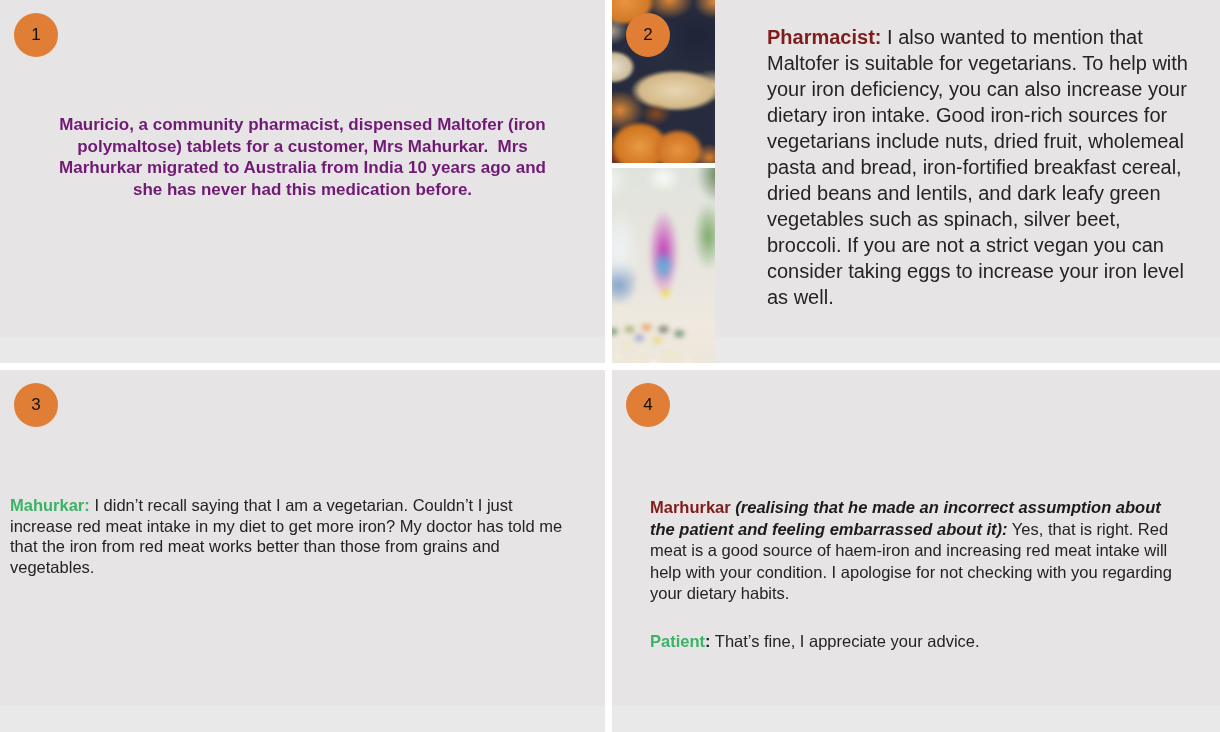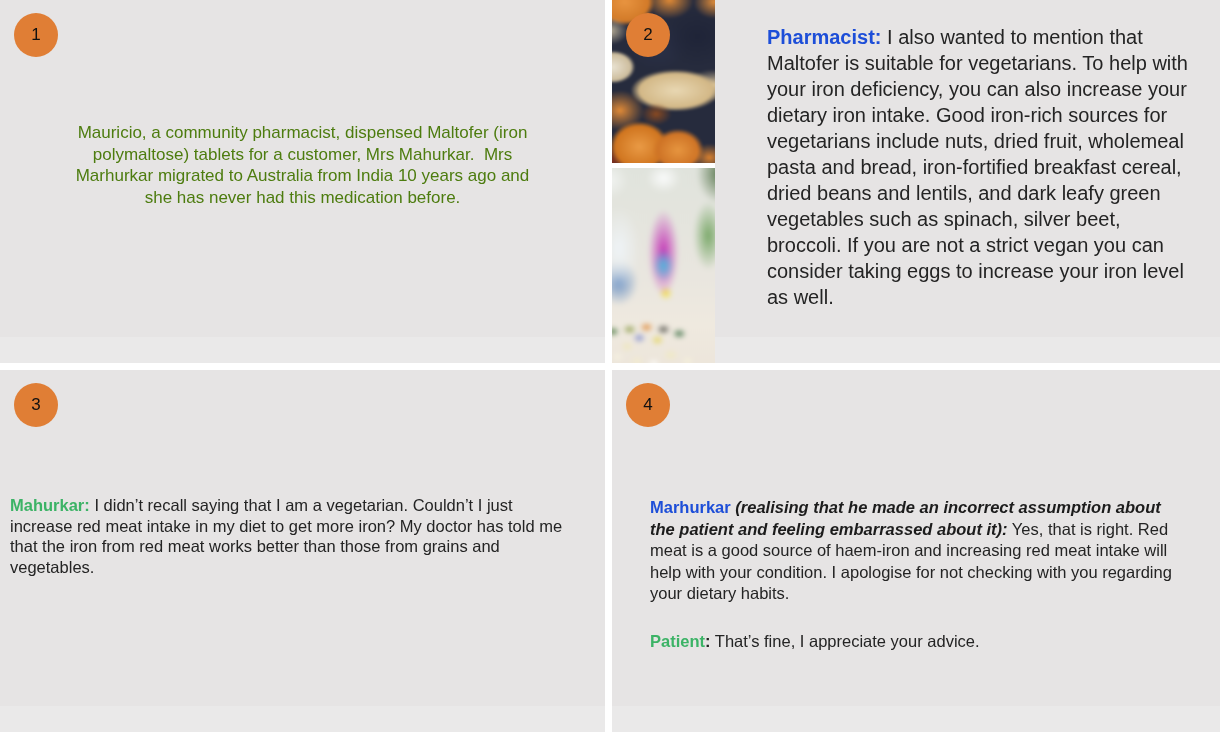--- a/index.html
+++ b/index.html
@@ -14,21 +14,21 @@
   }
   
   .badge{
     position:absolute;top:13px;left:14px;width:44px;height:44px;border-radius:50%;
     background:#e07e35;color:#111;display:flex;align-items:center;justify-content:center;
     font-size:17px;z-index:6;
   }
   
   .s1-content{position:absolute;top:106px;left:44px;right:44px;text-align:center;z-index:2;}
   .s1-title{margin:0 0 13px 0;font-size:27px;line-height:32px;font-weight:bold;color:#e2813a;}
-  .s1-body{margin:16px;font-size:17px;line-height:21.5px;font-weight:normal;color:#4d7c0f;}
+  .s1-body{margin:8px;font-size:17px;line-height:21.5px;font-weight:bold;color:#701a75;}
   
   .photo-col{position:absolute;left:0;top:0;bottom:0;width:103px;background:#ffffff;
     display:flex;flex-direction:column;z-index:2;}
   .photo{position:relative;overflow:hidden;}
   .photo-fruits{height:163px;margin-bottom:5px;background:#262b3d;}
   .photo-bottles{flex:1;background:#e7e5dd;}
   .ph-inner{position:absolute;inset:-9px;}
   .photo-fruits .ph-inner{
     filter:blur(1px);
     background-color:#262b3d;
@@ -80,21 +80,21 @@
   .s2-text{position:absolute;left:155px;top:24px;right:30px;margin:0;
     font-size:20px;line-height:26px;color:#242424;z-index:3;}
   
   .s3-text{position:absolute;left:10px;right:40px;top:125px;margin:0;
     font-size:16.5px;line-height:20.5px;color:#242424;z-index:2;}
   
   .s4-block{position:absolute;left:38px;right:36px;top:127px;z-index:2;}
   .s4-para{margin:0;font-size:16.5px;line-height:21.5px;color:#242424;}
   .s4-patient{margin-top:26px;}
   
-  .speaker-orange{color:#1d4ed8;font-weight:bold;}
+  .speaker-orange{color:#7f1d1d;font-weight:bold;}
   .speaker-green{color:#3cb366;font-weight:bold;}
   .colon-dark{color:#242424;font-weight:bold;}
   .it{}
   .bold-it{font-weight:bold;font-style:italic;color:#1c1c1c;}
 </style>
 </head>
 <body>
 
 <div class="stage">
 

